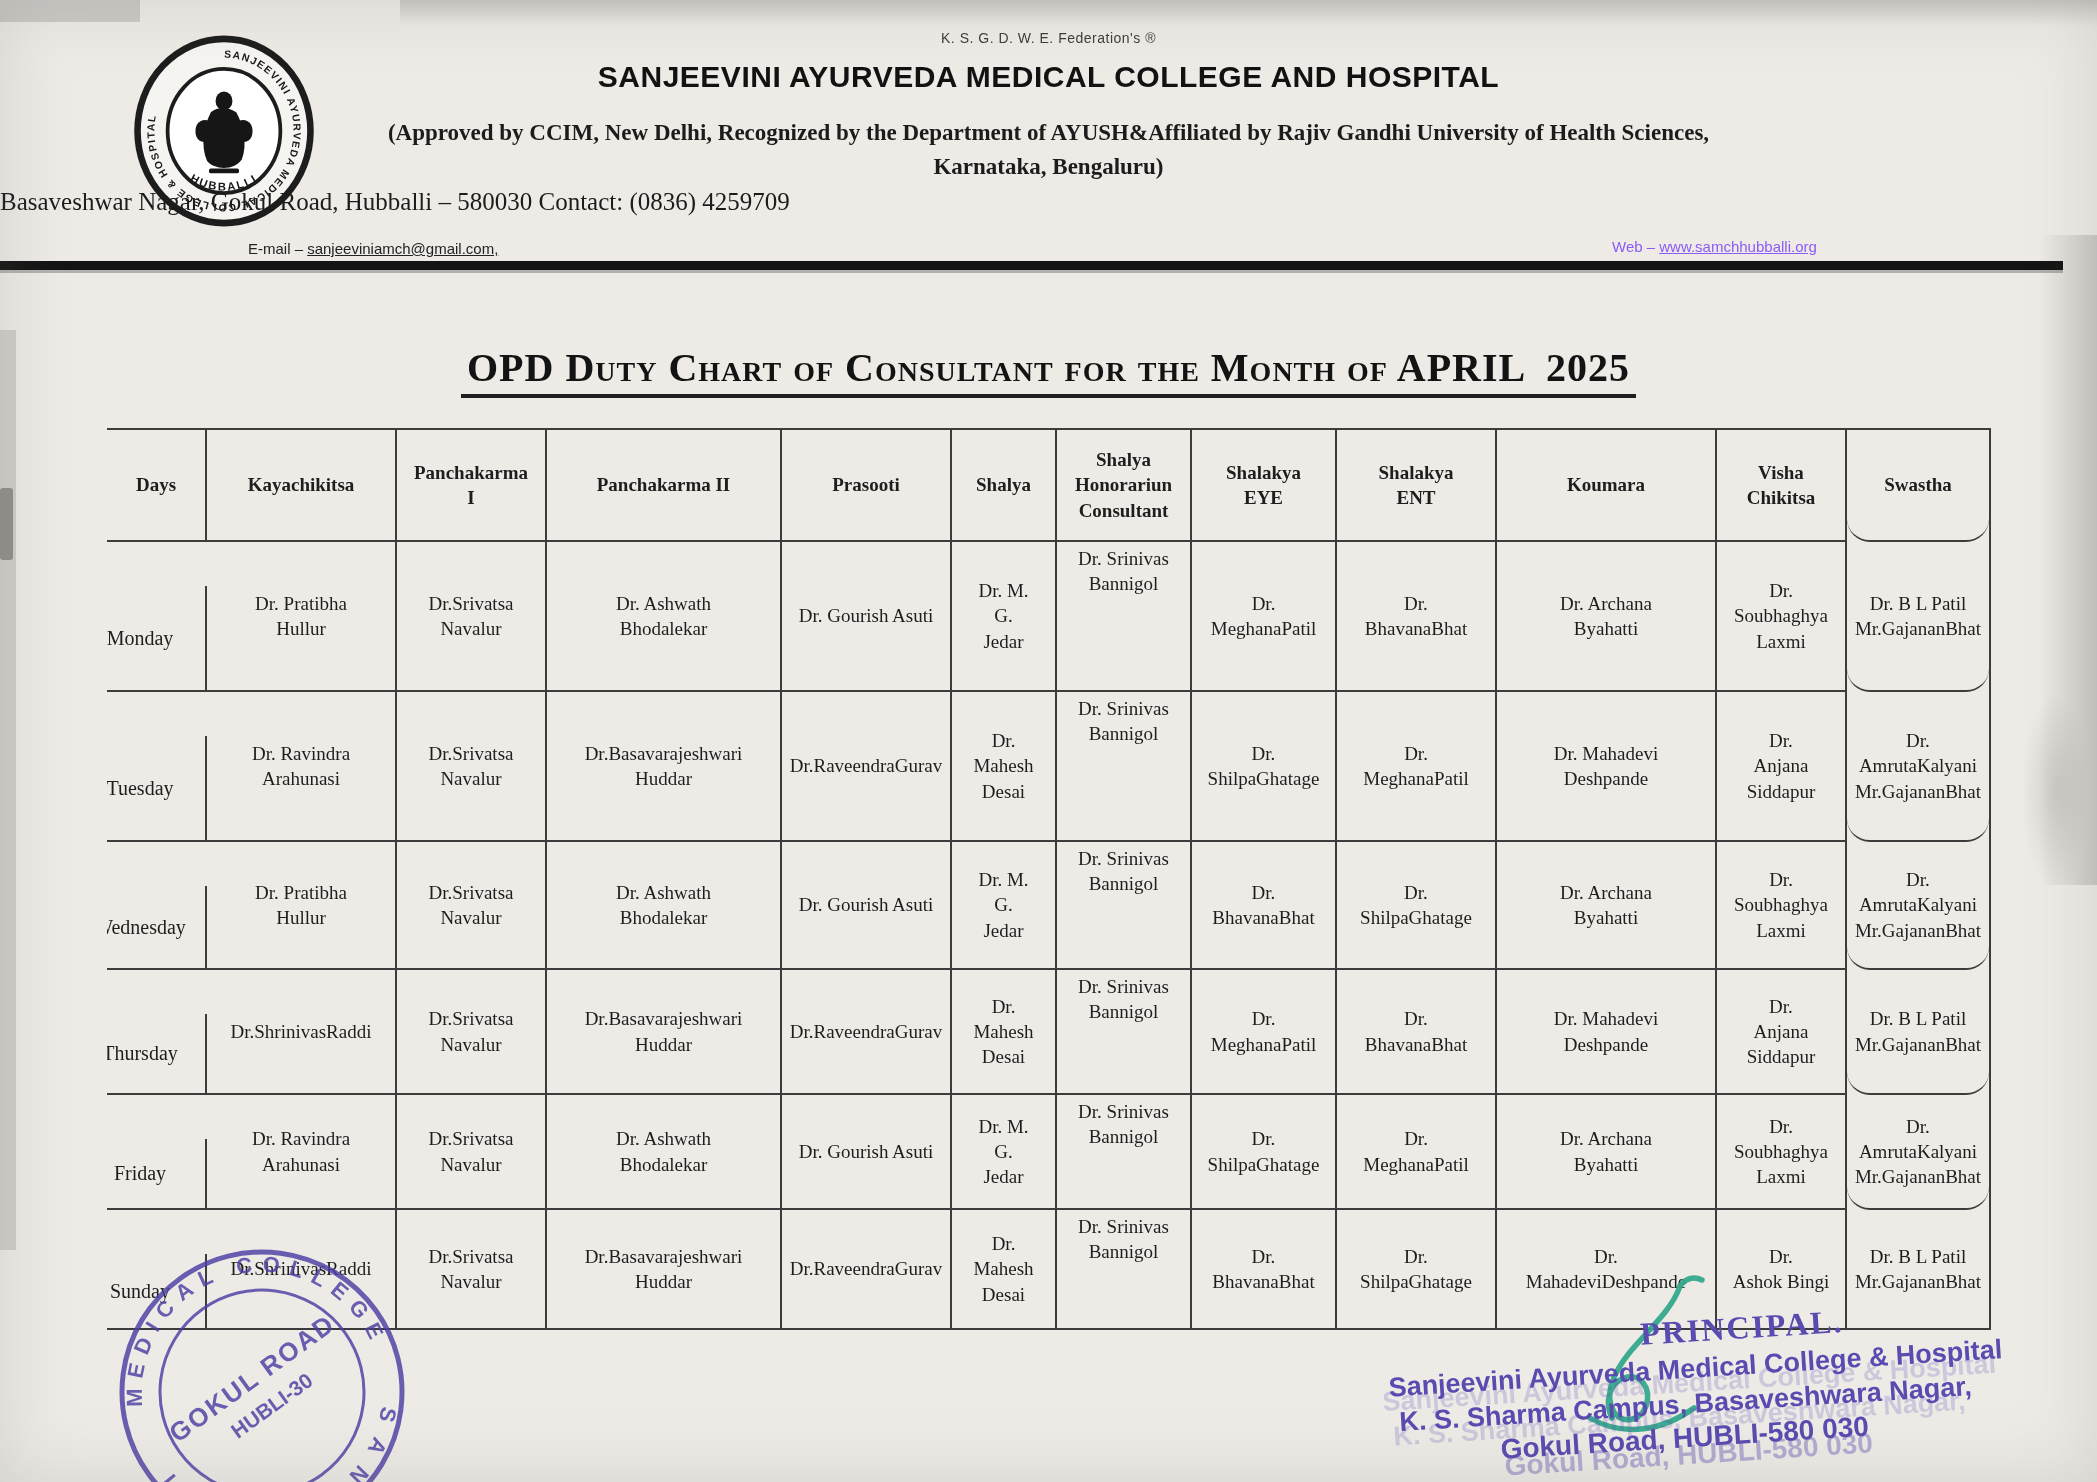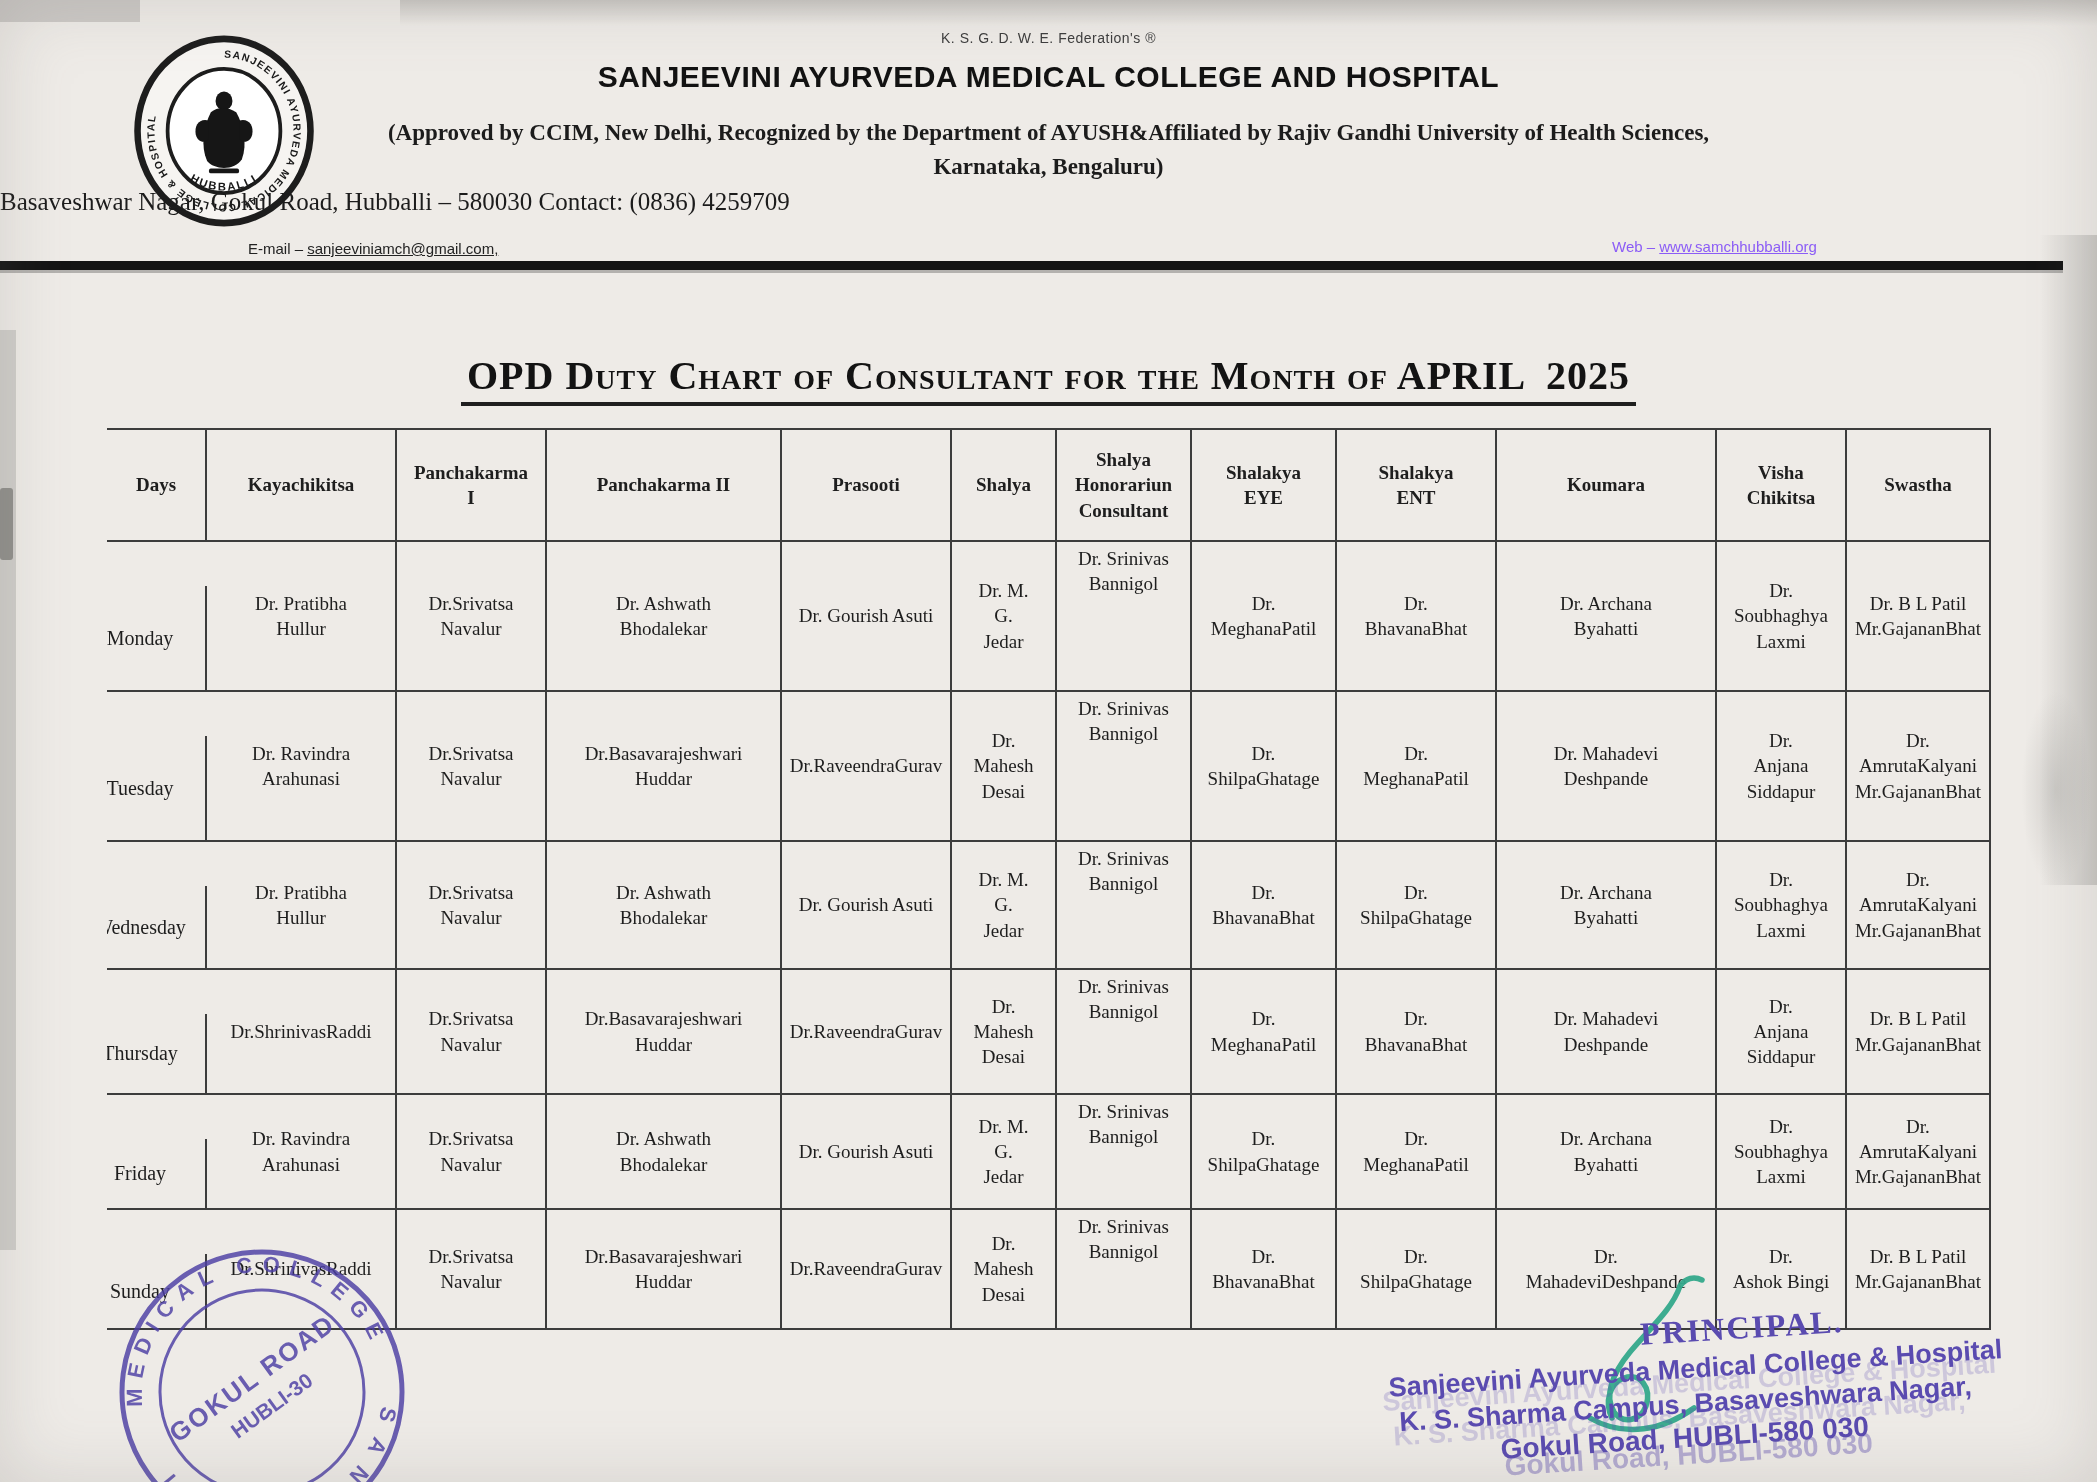--- a/index.html
+++ b/index.html
@@ -29,35 +29,35 @@
   .approval-1{position:absolute;left:0;right:0;top:120px;text-align:center;font-size:23px;font-weight:bold;}
   .approval-2{position:absolute;left:0;right:0;top:154px;text-align:center;font-size:23px;font-weight:bold;}
   .address-line{position:absolute;left:0;right:0;top:188px;text-align:left;font-size:25px;}
   .email-line{position:absolute;left:248px;top:240px;font-family:"Liberation Sans",sans-serif;font-size:15px;color:#222;}
   .web-line{position:absolute;left:1612px;top:238px;font-family:"Liberation Sans",sans-serif;font-size:15px;color:#8b5cf6;}
   .doc-link{text-decoration:underline;}
   .black-bar{position:absolute;left:0;top:261px;width:2063px;height:9px;background:#141414;
     box-shadow:0 3px 0 rgba(70,70,70,.35);}
 
   
-  .title-wrap{position:absolute;left:0;right:0;top:352px;text-align:center;}
+  .title-wrap{position:absolute;left:0;right:0;top:344px;text-align:center;}
   .page-title{display:inline-block;font-size:40px;font-weight:bold;font-variant:small-caps;
     letter-spacing:1px;white-space:pre;border-bottom:4px solid #1f1f1f;padding:0 6px 3px 6px;color:#131313;}
 
   
   .duty-table{
     position:absolute;left:107px;top:428px;display:grid;
     grid-template-columns:100px 190px 150px 235px 170px 105px 135px 145px 160px 220px 130px 142px;
     grid-template-rows:112px 150px 150px 128px 125px 115px 118px;
     border-top:2px solid #3c3c3c;border-bottom:2px solid #3c3c3c;border-right:2px solid #3c3c3c;
   }
   .cell{box-sizing:border-box;border-right:2px solid #3c3c3c;border-bottom:2px solid #3c3c3c;
     display:flex;align-items:center;justify-content:center;text-align:center;
     font-size:19px;line-height:1.32;white-space:pre-line;padding:4px 6px;color:#1e1e1e;}
-  .cell.last-col{border-right:none;}
+  .cell.last-col{border-right:none;border-radius:23px;}
   .cell.last-row{border-bottom:none;}
   .th{font-weight:bold;}
   .hon{align-items:flex-start;}
   .day-cell{overflow:hidden;padding:0;margin-top:44px;}
   .day-text{display:block;width:100%;text-align:center;transform:translateX(-16px);font-size:20px;}
 
   
   .college-logo{position:absolute;left:130px;top:30px;width:188px;height:202px;}
 
   

